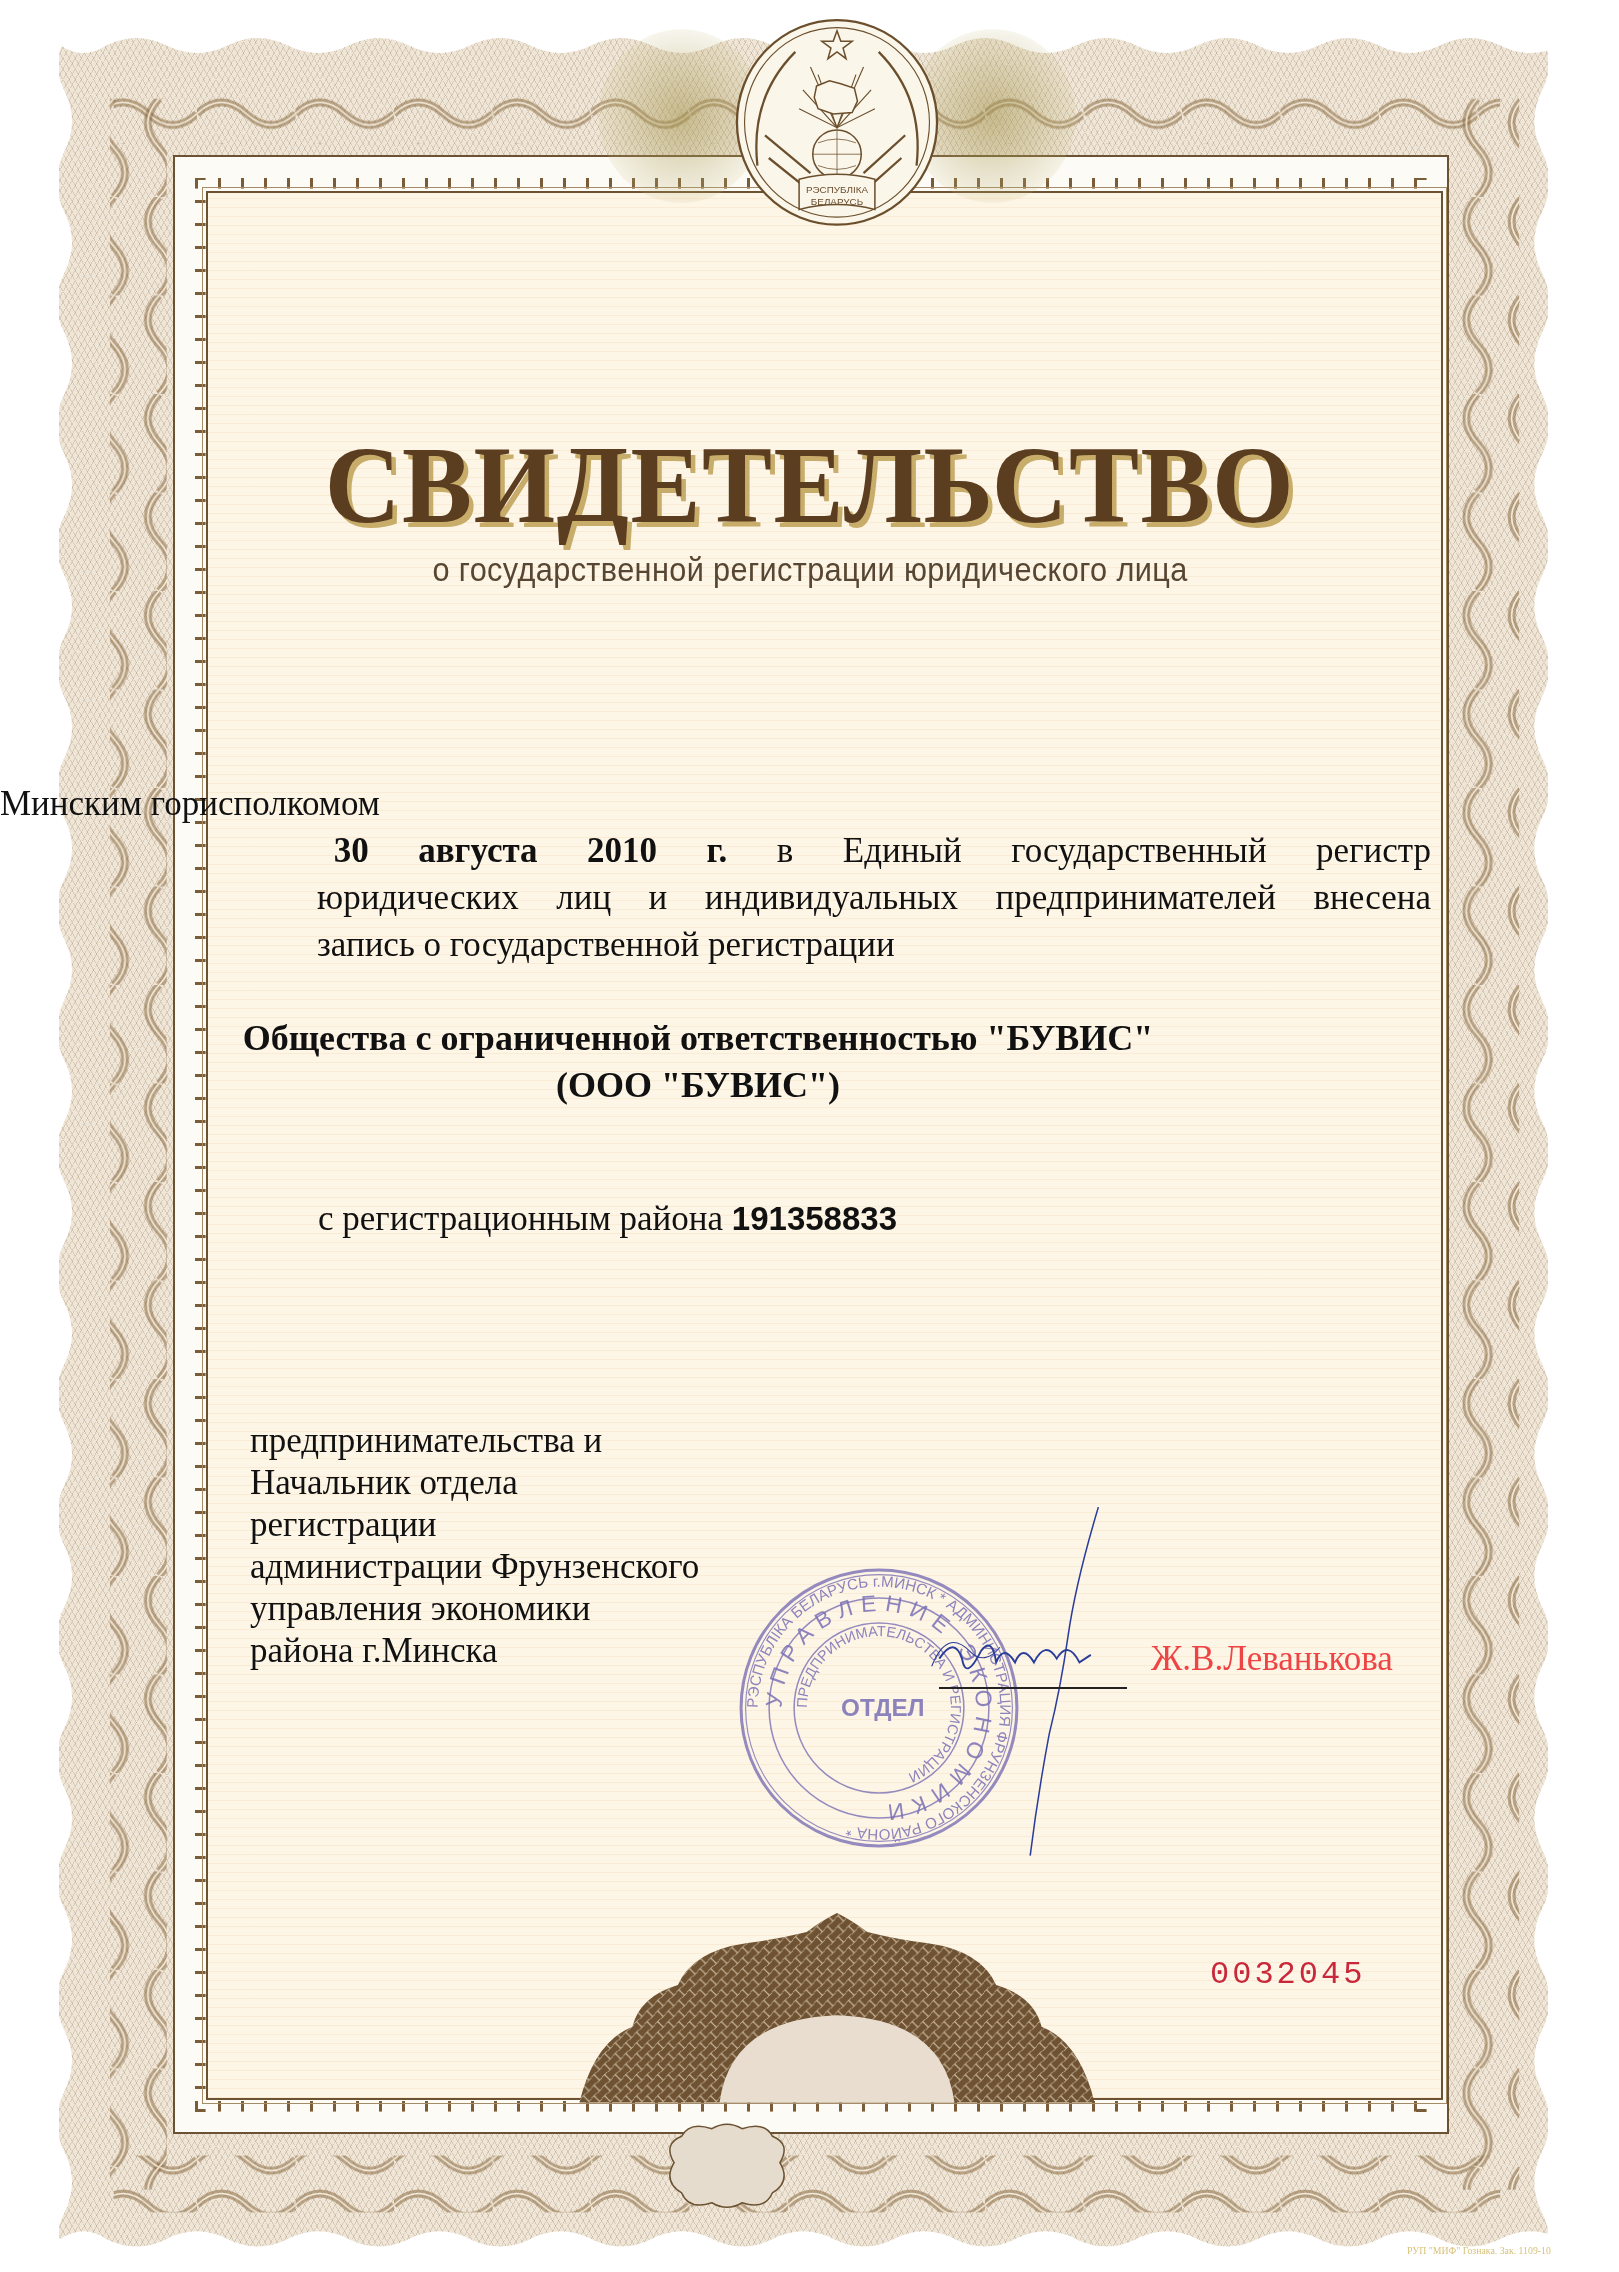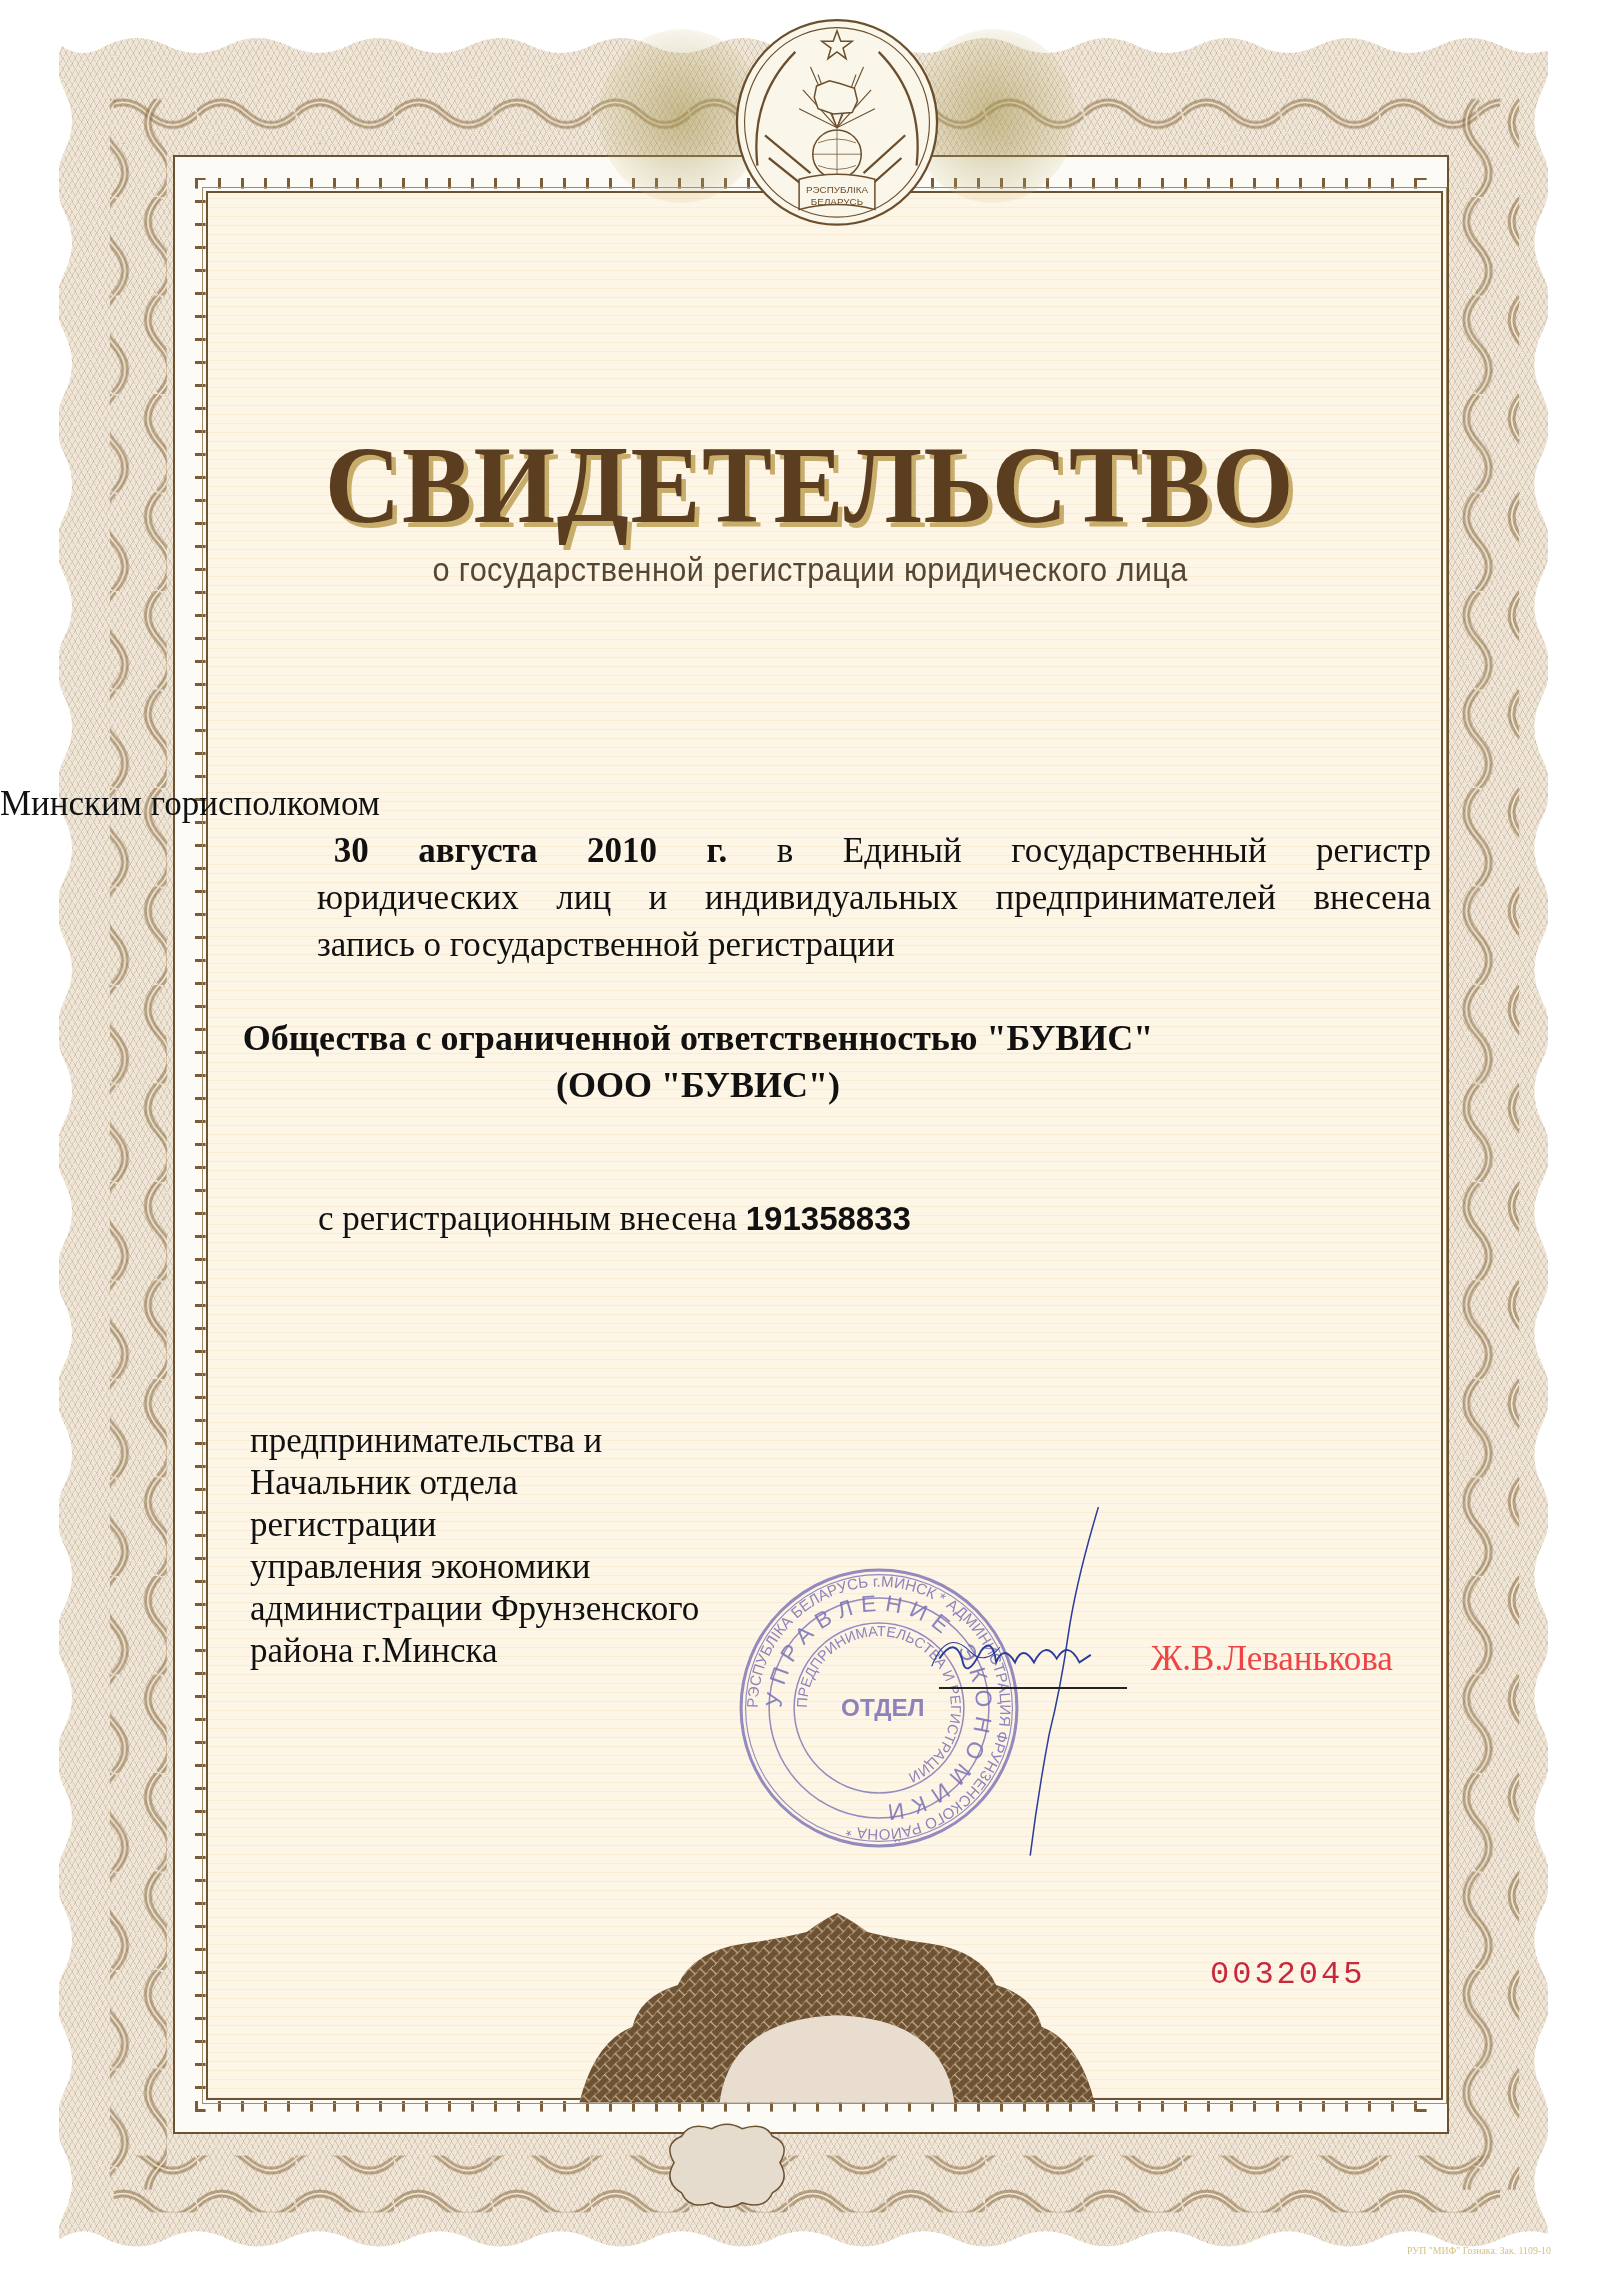--- a/index.html
+++ b/index.html
@@ -144,30 +144,30 @@
   <span class="line">юридических лиц и индивидуальных предпринимателей внесена</span>
   <span class="line last">запись о государственной регистрации</span>
 </div>
 
 <div class="org">
   <div>Общества с ограниченной ответственностью "БУВИС"</div>
   <div>(ООО "БУВИС")</div>
 </div>
 
 <div class="regnum">
-  <span>с регистрационным внесена</span>
+  <span>с регистрационным района</span>
   <b>191358833</b>
 </div>
 
 <div class="signer">
   <span>предпринимательства и</span>
   <span>Начальник отдела</span>
   <span>регистрации</span>
+  <span>администрации Фрунзенского</span>
   <span>управления экономики</span>
-  <span>администрации Фрунзенского</span>
   <span>района г.Минска</span>
 </div>
 
 <svg class="stamp" viewBox="0 0 380 380" xmlns="http://www.w3.org/2000/svg">
   <defs>
     <path id="ringOuter" d="M190 190 m-160 0 a160 160 0 1 1 320 0 a160 160 0 1 1 -320 0"></path>
     <path id="ringMid" d="M190 190 m-128 0 a128 128 0 1 1 256 0 a128 128 0 1 1 -256 0"></path>
     <path id="ringIn" d="M190 190 m-95 0 a95 95 0 1 1 190 0 a95 95 0 1 1 -190 0"></path>
   </defs>
   <g fill="none" stroke="#7a70b5" opacity="0.8">

